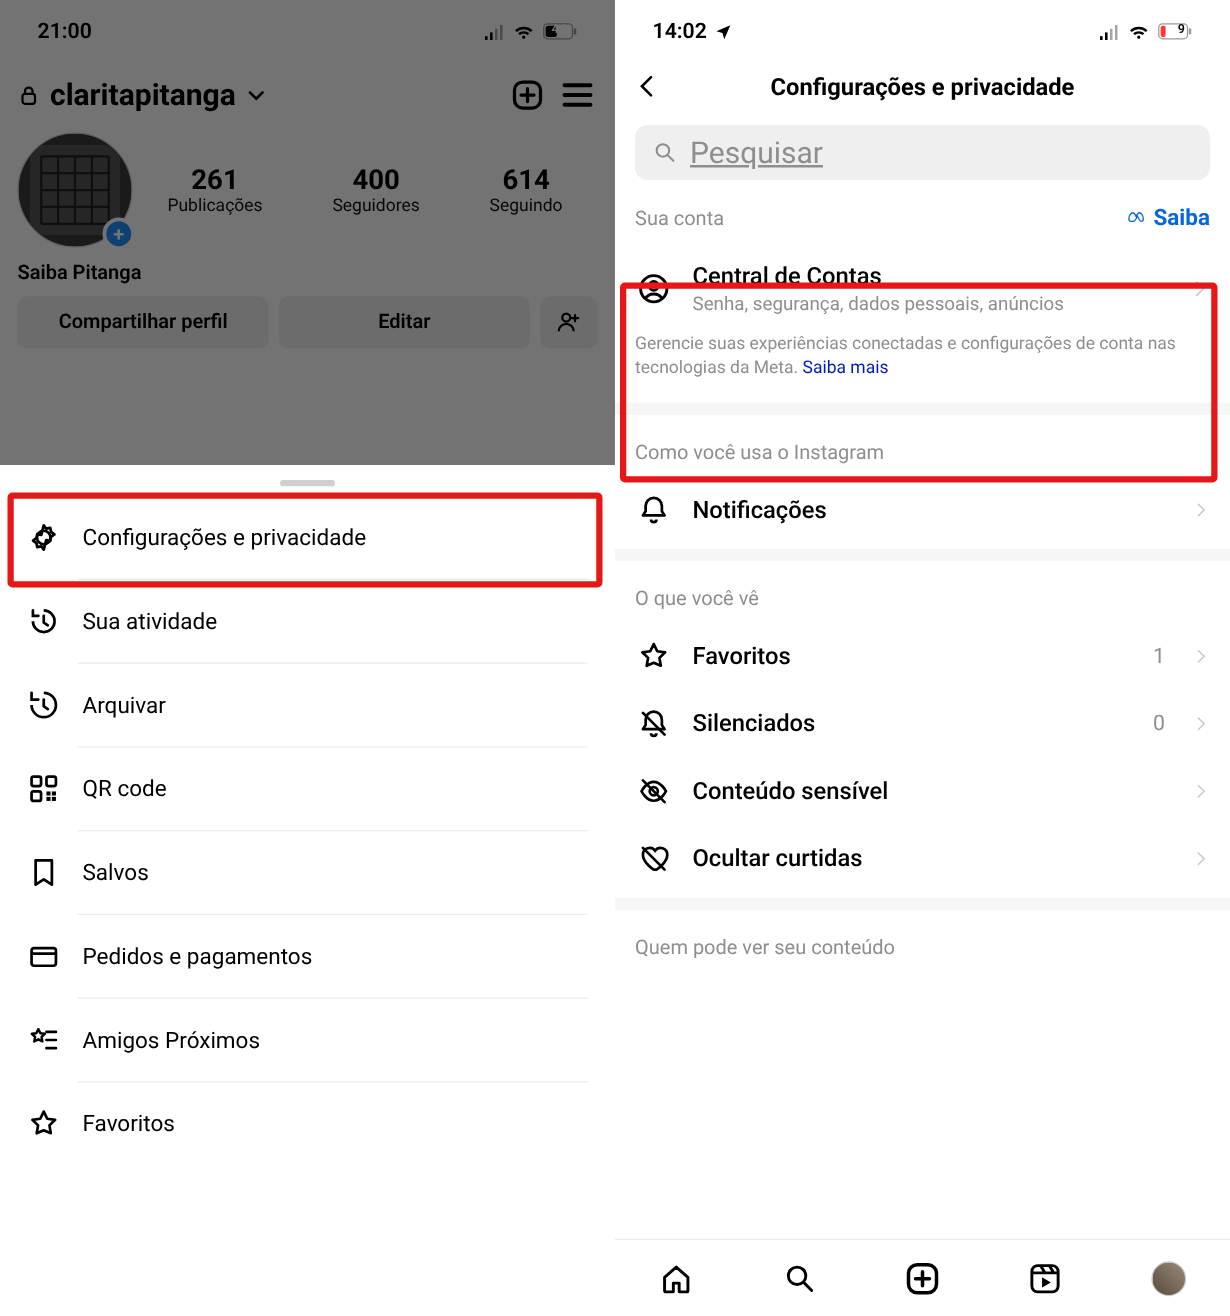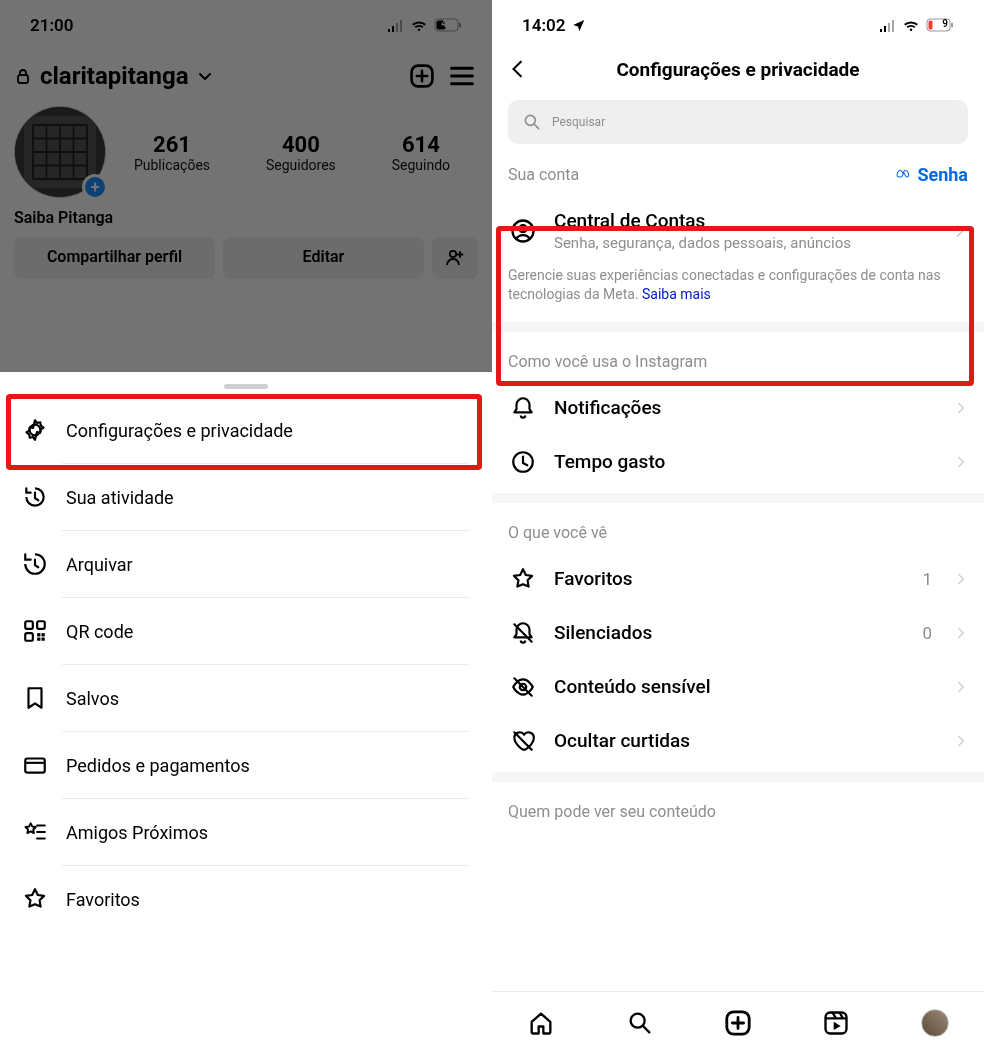--- a/index.html
+++ b/index.html
@@ -99,21 +99,21 @@
     padding: 4px 16px 10px 16px;
     position:relative;
     height:44px;
   }
   .r-header .title { flex:1; text-align:center; font-size:19px; font-weight:700;}
   .back { width:30px; font-size:24px; }
 
   .r-body { padding: 6px 16px 0 16px; }
   .searchbox {
     background:#efefef; border-radius:10px; height:44px;
-    display:flex; align-items:center; gap:10px; padding:0 14px; color:#8e8e8e; font-size:12px;
+    display:flex; align-items:center; gap:10px; padding:0 14px; color:#8e8e8e; font-size:24px;text-decoration:underline;
   }
   .section-head { display:flex; justify-content:space-between; align-items:center; color:#8e8e8e; font-size:16px; padding:20px 0 10px 0;}
   .meta-logo { color:#0668e1; font-weight:700; font-size:18px; display:flex; align-items:center; gap:4px;}
 
   .card {
     display:flex; align-items:center; gap:16px; padding:14px 0;
   }
   .card .ic { width:30px; display:flex; justify-content:center;}
   .card .txt { flex:1; }
   .card .t1 { font-size:19px; font-weight:500; color:#000000;}
@@ -479,21 +479,21 @@
         </span>
       <span>Pesquisar</span>
     </div>
 
     <div class="section-head">
       <span>Sua conta</span>
       <span class="meta-logo">
         <svg width="18" height="18" viewBox="0 0 24 24" style="color:#0668e1">
             <use href="#i-meta"></use>
           </svg>
-        <span>Senha</span>
+        <span>Saiba</span>
       </span>
     </div>
 
     <div class="card">
       <span class="ic">
           <svg width="28" height="28" viewBox="0 0 24 24">
             <use href="#i-person"></use>
           </svg>
         </span>
       <span class="txt">
@@ -518,35 +518,20 @@
       </div>
 
     <div class="card">
       <span class="ic">
           <svg width="26" height="26" viewBox="0 0 24 24">
             <use href="#i-bell"></use>
           </svg>
         </span>
       <span class="txt">
           <div class="t1">Notificações</div>
-        </span>
-      <span class="chev">
-          <svg width="14" height="14" viewBox="0 0 24 24">
-            <use href="#i-chevr"></use>
-          </svg>
-        </span>
-    </div>
-    <div class="card">
-      <span class="ic">
-          <svg width="26" height="26" viewBox="0 0 24 24">
-            <use href="#i-clock"></use>
-          </svg>
-        </span>
-      <span class="txt">
-          <div class="t1">Tempo gasto</div>
         </span>
       <span class="chev">
           <svg width="14" height="14" viewBox="0 0 24 24">
             <use href="#i-chevr"></use>
           </svg>
         </span>
     </div>
 
     <div class="section-divider"></div>
     <div class="section-head">

